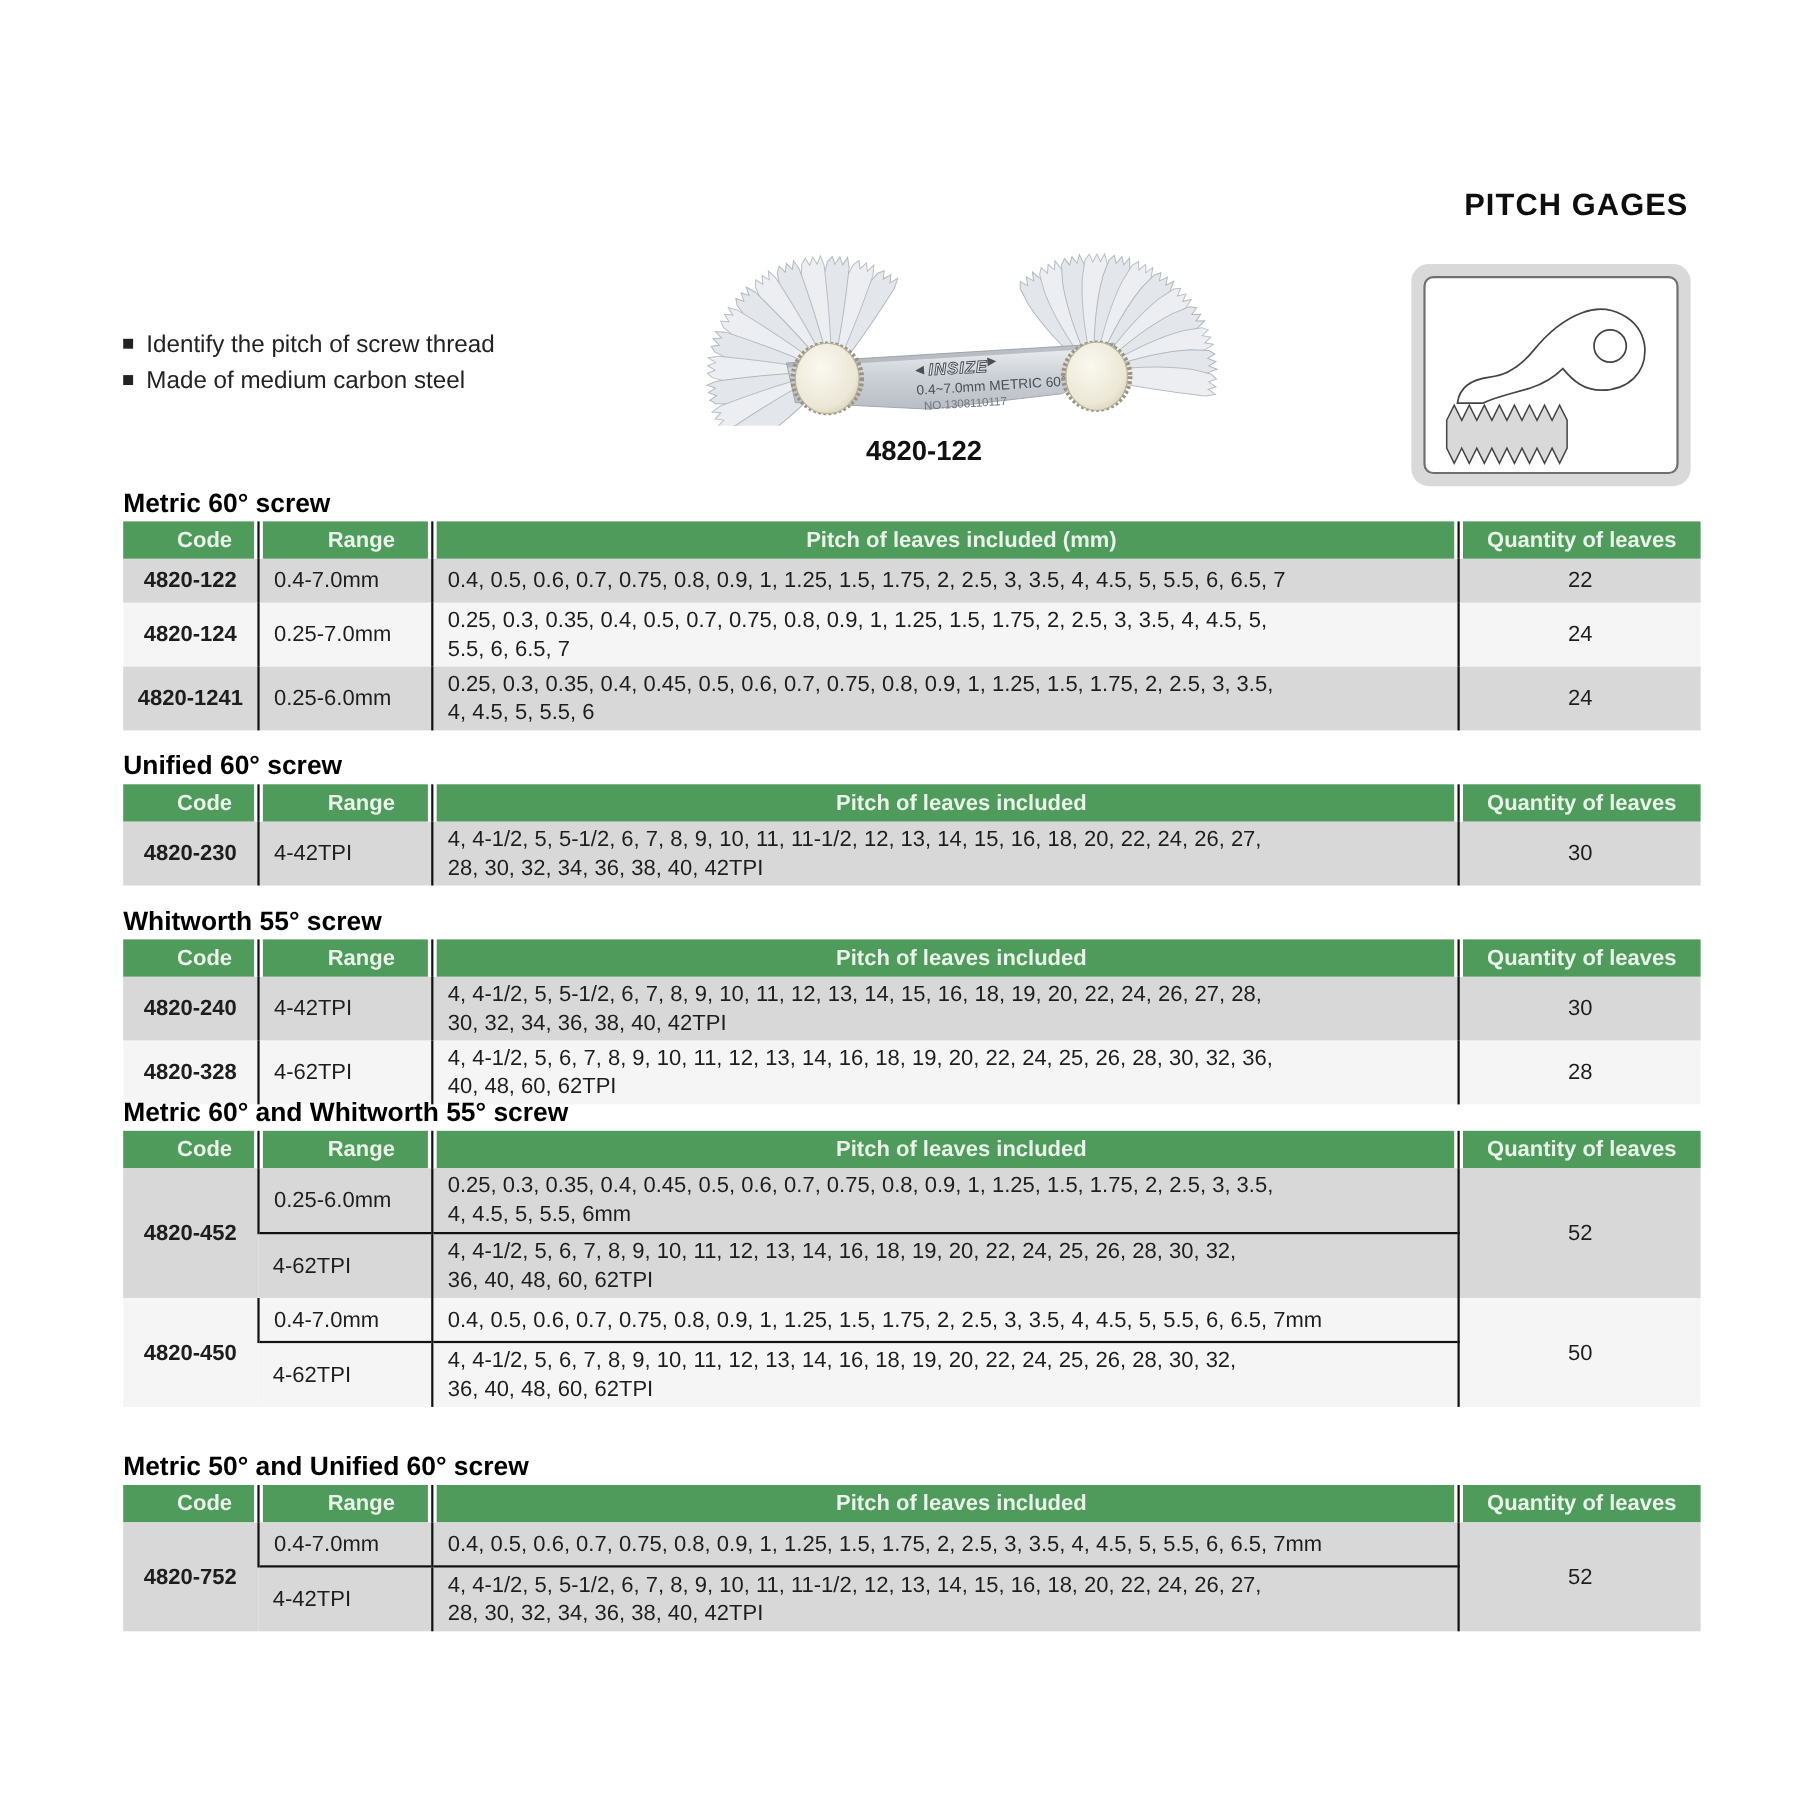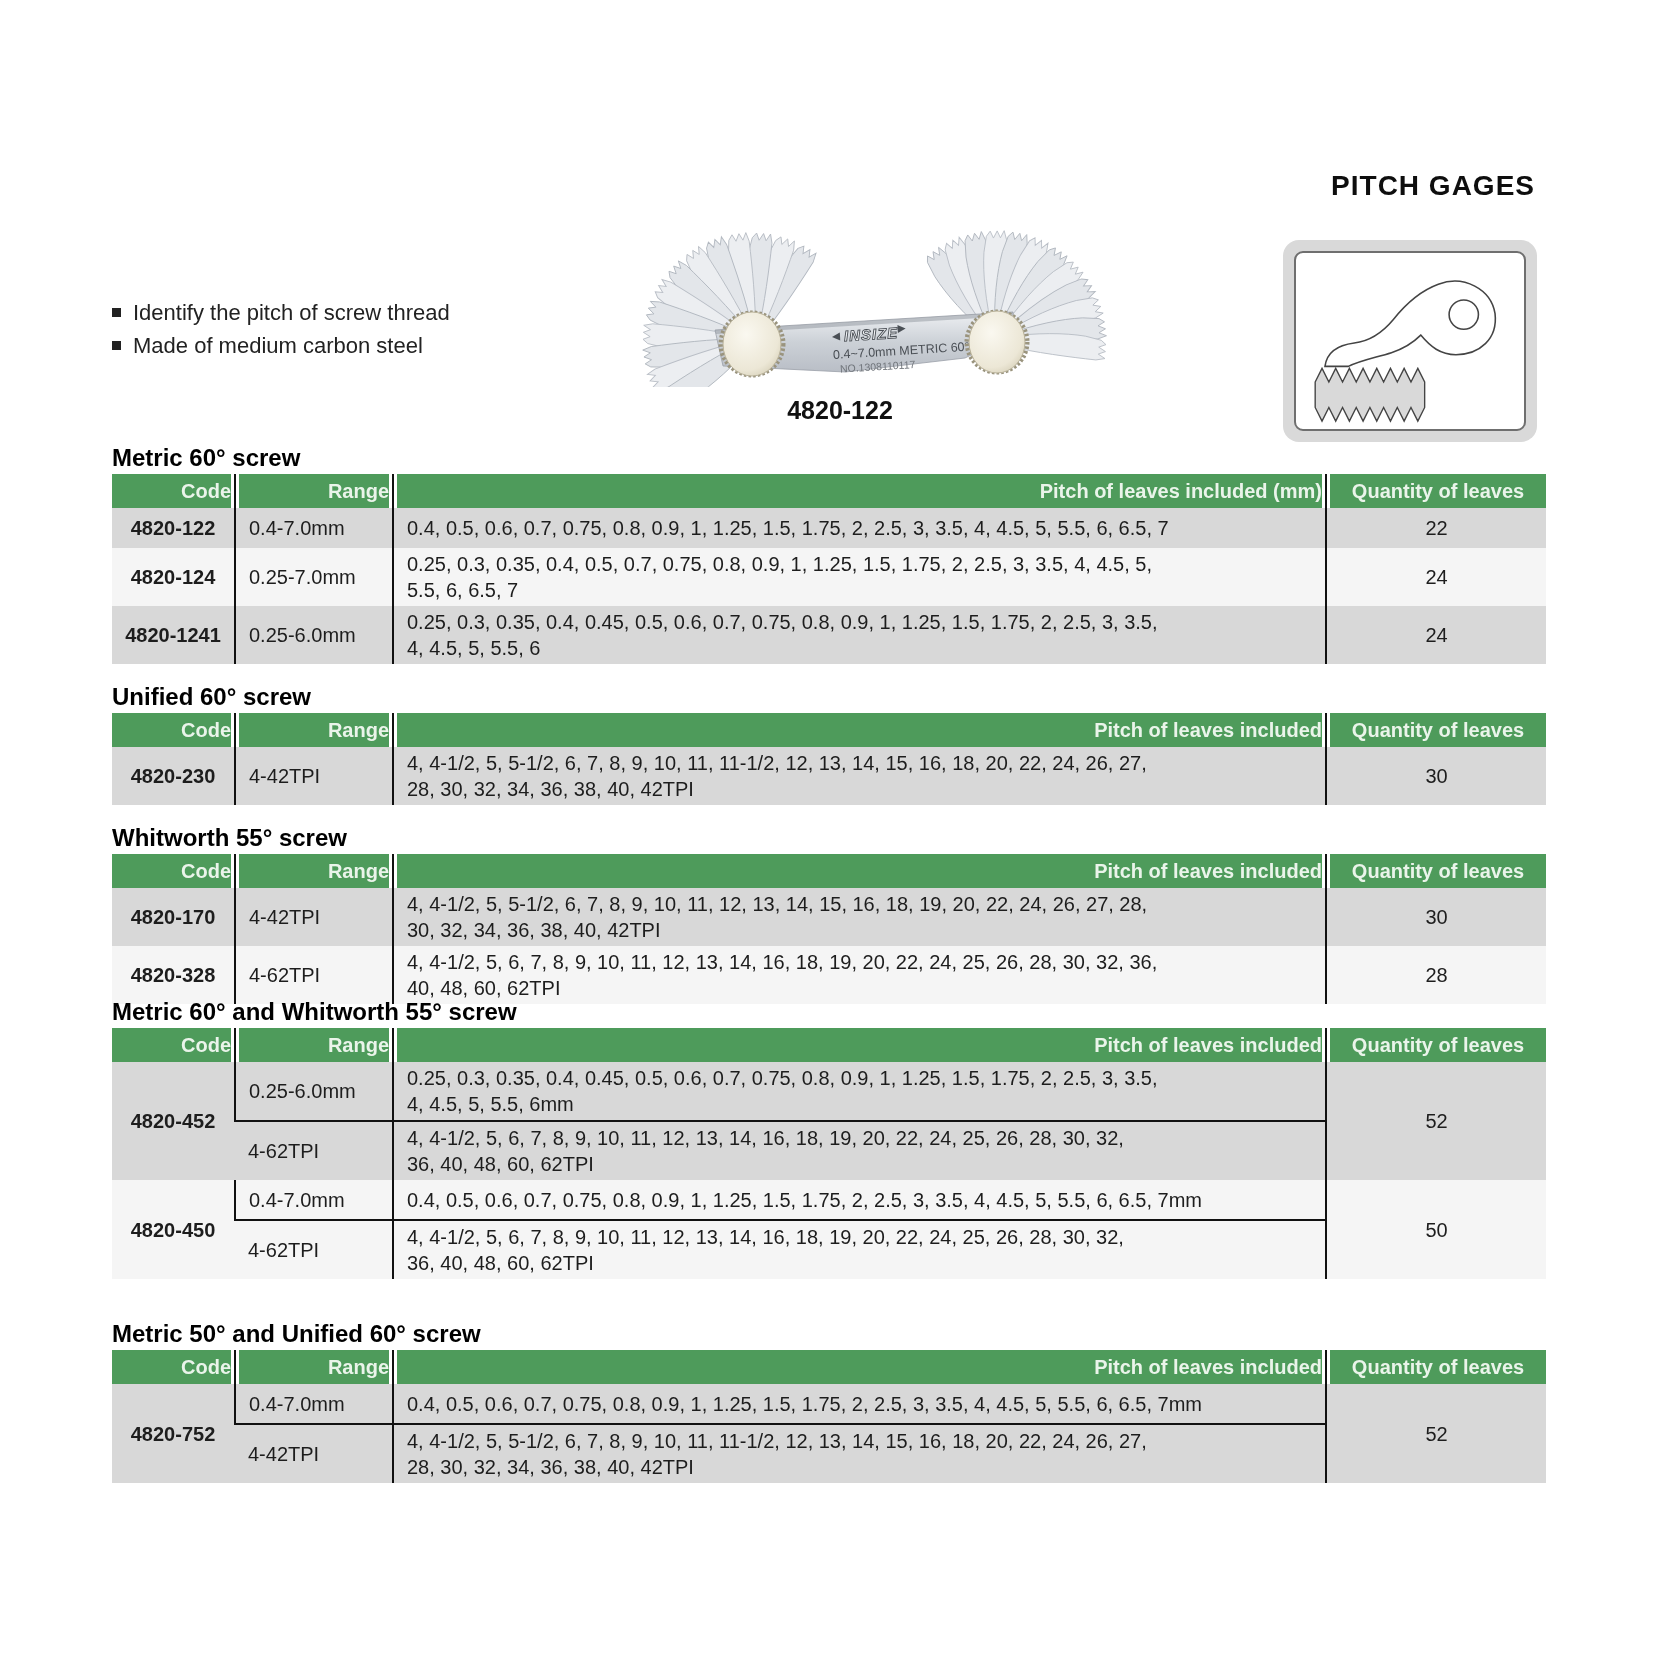--- a/index.html
+++ b/index.html
@@ -28,21 +28,21 @@
     position:absolute;left:11px;top:11px;right:11px;bottom:11px;
     background:#ffffff;border:2px solid #6f6f6f;border-radius:9px;
   }
   
   .section{position:absolute;left:112px;width:1436px;}
   .sec-title{font-size:24px;font-weight:bold;color:#000;height:27px;line-height:22px;margin:0;}
   table.spec{border-collapse:collapse;table-layout:fixed;width:1434px;}
   table.spec th{padding:0;background:#ffffff;height:34px;}
   table.spec .hdr{
     background:#4e9b5b;color:#eaf4ea;font-size:20px;font-weight:bold;
-    height:34px;line-height:34px;text-align:right;padding-left:29px;margin:0 3px;
+    height:34px;line-height:34px;text-align:center;padding-left:29px;margin:0 3px;
     overflow:hidden;white-space:nowrap;
   }
   table.spec th:first-child .hdr{margin-left:0;}
   table.spec th:last-child .hdr{margin-right:0;text-align:center;padding-left:0;}
   table.spec td{
     font-size:20px;line-height:26px;vertical-align:middle;
     padding:3px 13px;color:#1d1d1d;
   }
   table.spec td+td, table.spec th+th{border-left:2px solid #111;}
   td.code{font-weight:bold;text-align:center;padding-left:2px;padding-right:2px;}
@@ -315,21 +315,21 @@
             <div class="hdr">Range</div>
           </th>
       <th>
             <div class="hdr">Pitch of leaves included</div>
           </th>
       <th>
             <div class="hdr">Quantity of leaves</div>
           </th>
     </tr>
     <tr class="h2 g">
-      <td class="code">4820-170</td>
+      <td class="code">4820-240</td>
       <td class="range">4-42TPI</td>
       <td class="pitch">4, 4-1/2, 5, 5-1/2, 6, 7, 8, 9, 10, 11, 12, 13, 14, 15, 16, 18, 19, 20, 22, 24, 26, 27, 28,
 30, 32, 34, 36, 38, 40, 42TPI</td>
       <td class="qty">30</td>
     </tr>
     <tr class="h2 w">
       <td class="code">4820-328</td>
       <td class="range">4-62TPI</td>
       <td class="pitch">4, 4-1/2, 5, 6, 7, 8, 9, 10, 11, 12, 13, 14, 16, 18, 19, 20, 22, 24, 25, 26, 28, 30, 32, 36,
 40, 48, 60, 62TPI</td>

